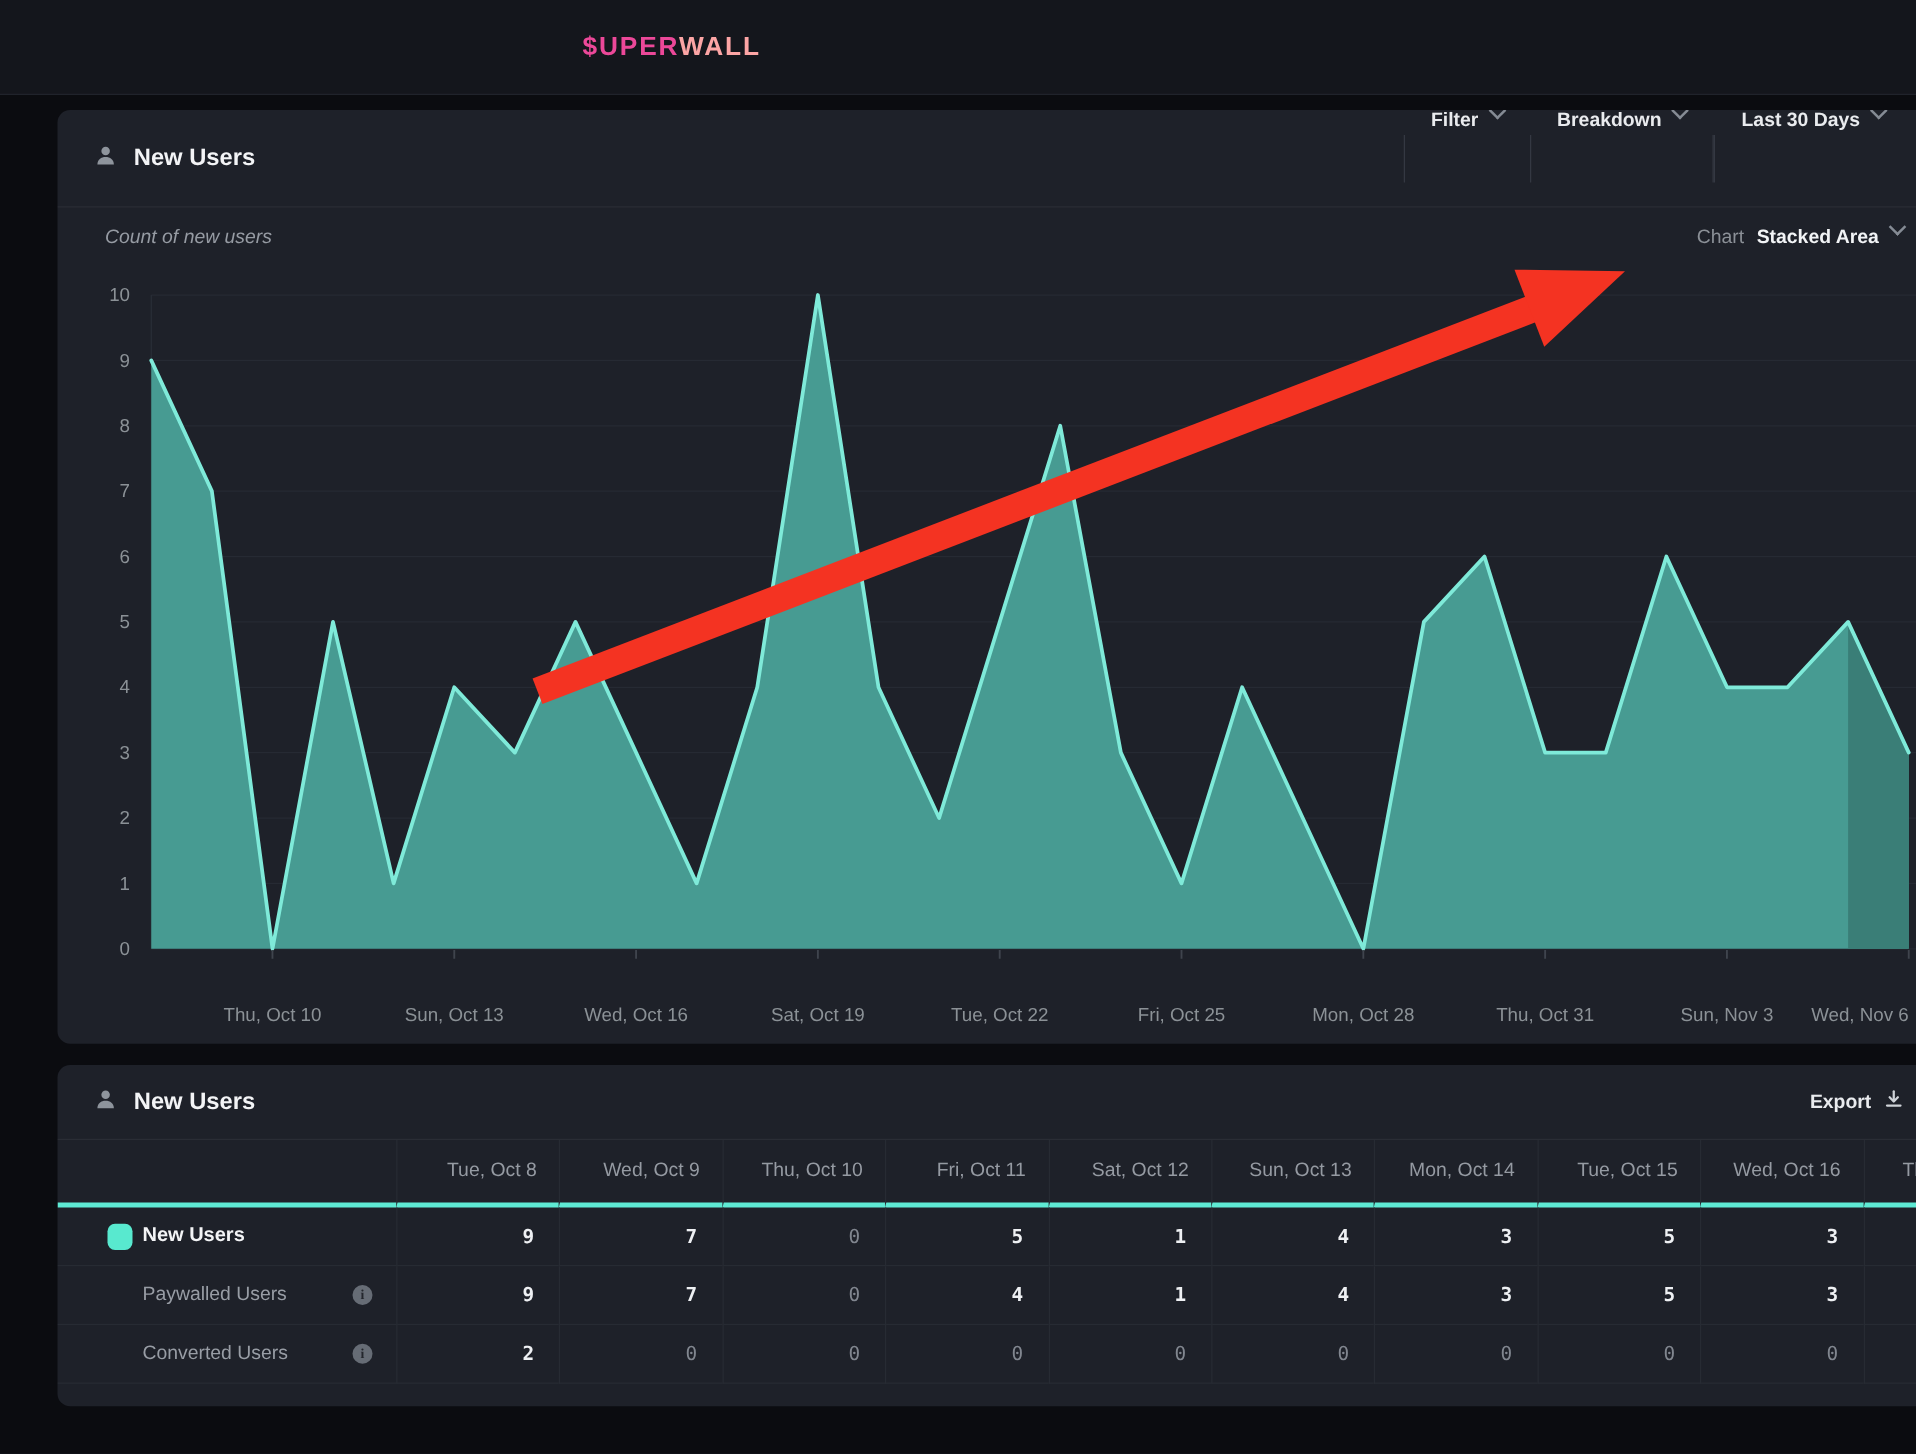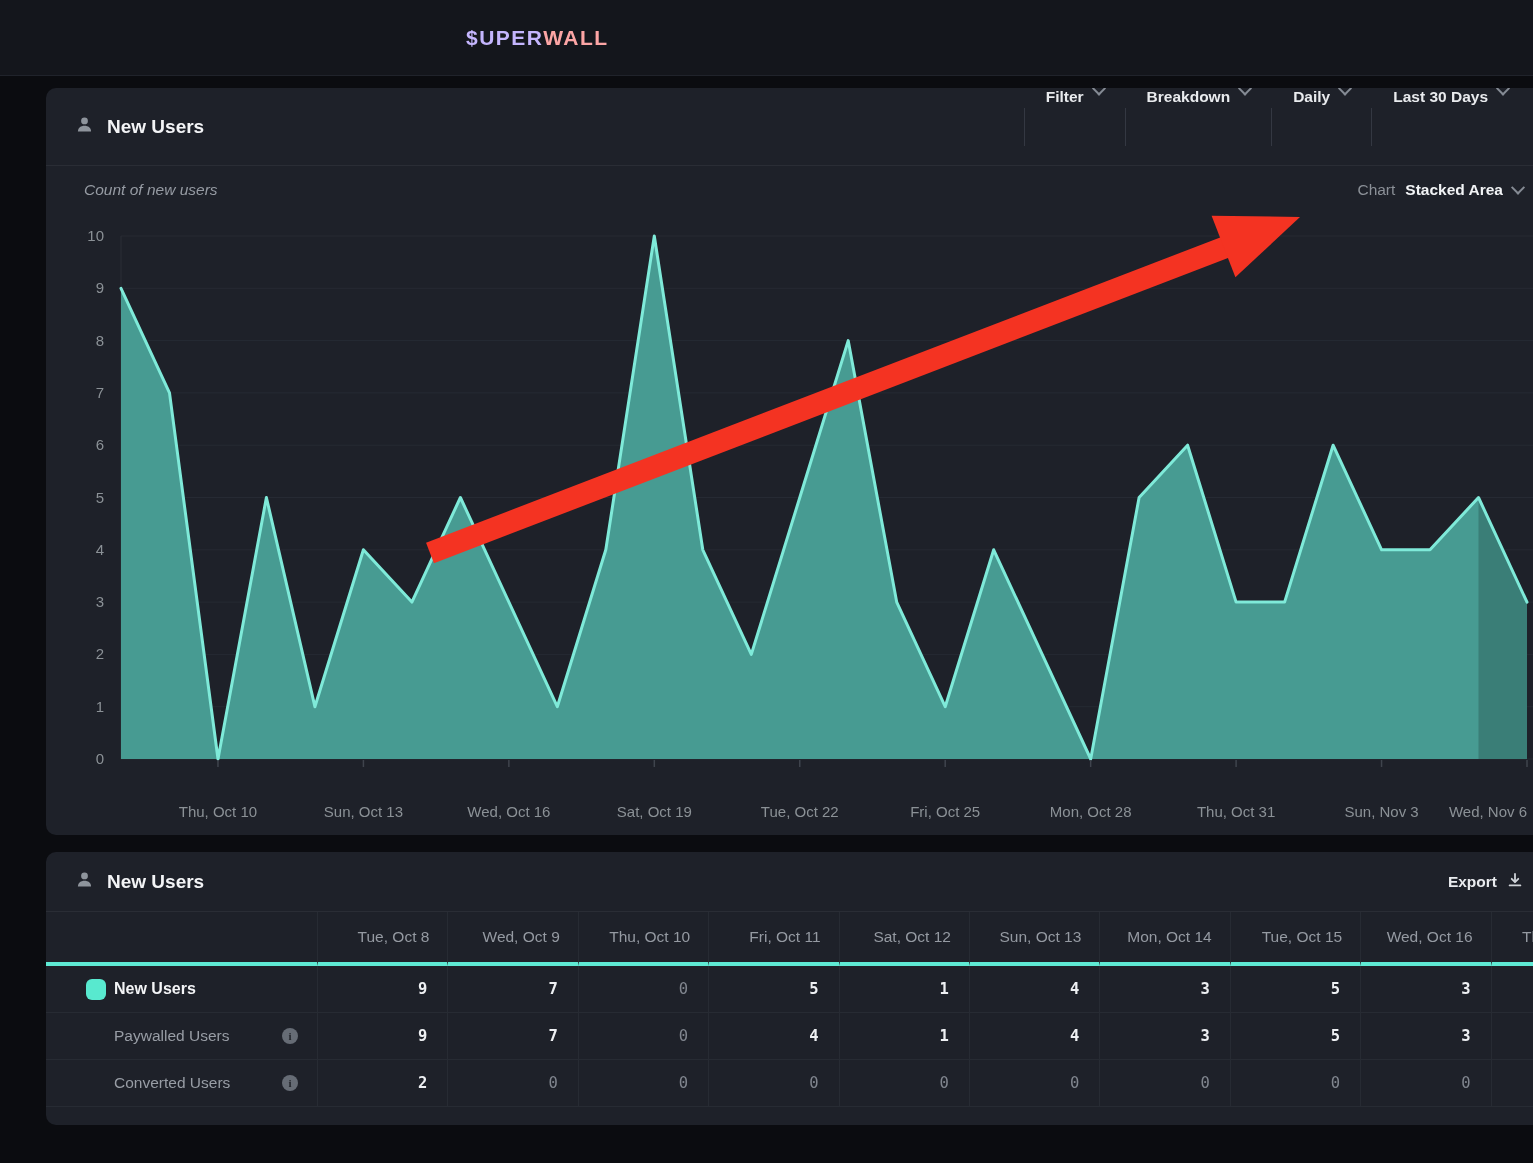--- a/index.html
+++ b/index.html
@@ -10,21 +10,21 @@
     -webkit-font-smoothing:antialiased;
   }
   .topbar{
     position:absolute;left:0;top:0;width:1533px;height:75px;
     background:#14161c;border-bottom:1px solid #20232b;
   }
   .logo{
     position:absolute;left:466px;top:50%;transform:translateY(-50%);
     font-size:21px;font-weight:800;letter-spacing:1.5px;white-space:nowrap;
   }
-  .logo .lp{color:#c4b5fd;}
+  .logo .lp{color:#ec4899;}
   .logo .ls{color:#fca5a5;}
 
   .card{
     position:absolute;left:10px;width:1513px;
     background:#1e2129;border-radius:10px;overflow:hidden;margin-left:36px;
   }
   #chart-card{top:88px;height:747px;}
   #table-card{top:852px;height:273px;}
 
   .card-header{
@@ -46,21 +46,21 @@
     display:inline-block;width:8px;height:8px;
     border-left:2px solid #858b94;border-bottom:2px solid #858b94;
     transform:rotate(-45deg) translate(1px,-1px);margin-top:-3px;
   }
 
   .subheader{
     display:flex;align-items:center;justify-content:space-between;
     height:48px;padding:0 30px 0 38px;
   }
   .metric-label{font-size:15.5px;color:#969ba3;font-style:italic;}
-  .chart-selector{display:flex;align-items:center;gap:10px;background:transparent;border:none;cursor:pointer;font-family:inherit;}
+  .chart-selector{display:flex;align-items:flex-start;gap:10px;background:transparent;border:none;cursor:pointer;font-family:inherit;}
   .chart-selector .cl{font-size:15.5px;color:#8b9097;}
   .chart-selector .cv{font-size:15.5px;font-weight:700;color:#f2f4f6;}
 
   #plot-wrap{position:absolute;left:0;top:126px;width:1513px;height:621px;}
   #plot-svg{display:block;}
   #plot-svg text{font-family:"Liberation Sans",sans-serif;font-size:15px;fill:#8b9196;}
 
   .export-btn{
     display:flex;align-items:center;gap:10px;background:transparent;border:none;cursor:pointer;
     font-family:inherit;font-size:15.5px;font-weight:600;color:#e9ebee;
@@ -125,24 +125,20 @@
         <button class="control">
           <span>Filter</span>
           <span class="chev"></span>
         </button>
         <span class="vdiv"></span>
         <button class="control">
           <span>Breakdown</span>
           <span class="chev"></span>
         </button>
         <span class="vdiv"></span>
-        <button class="control">
-          <span>Daily</span>
-          <span class="chev"></span>
-        </button>
         <span class="vdiv"></span>
         <button class="control">
           <span>Last 30 Days</span>
           <span class="chev"></span>
         </button>
       </div>
   </div>
   <div class="subheader">
     <span class="metric-label">Count of new users</span>
     <button class="chart-selector">

